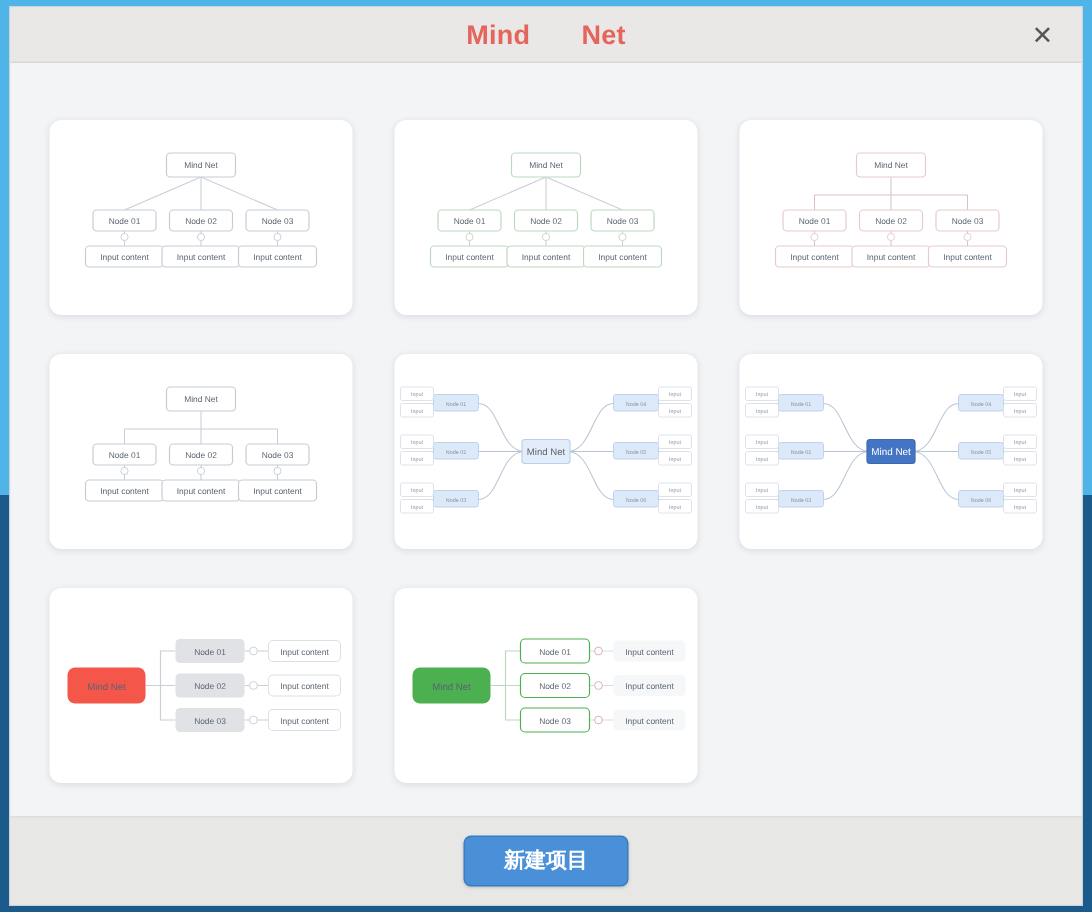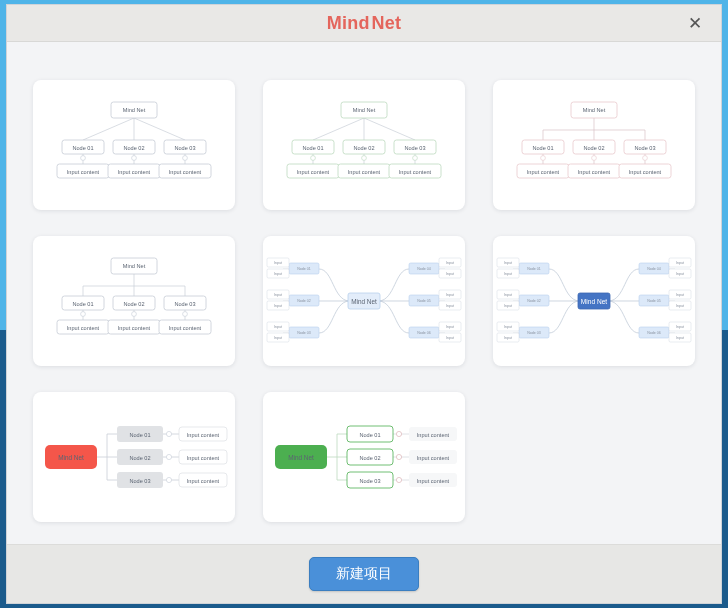--- a/index.html
+++ b/index.html
@@ -26,21 +26,21 @@
     display:flex;flex-direction:column;
   }
   
   #titlebar{
     height:36px;flex:0 0 36px;background:#e9e8e6;
     border-bottom:1px solid #d8d8d6;
     display:flex;align-items:center;justify-content:center;position:relative;
   }
   #logo{
     font-size:18px;font-weight:bold;color:#e4655c;letter-spacing:.2px;
-    display:flex;align-items:center;gap:0px;user-select:none;text-align:right;
+    display:flex;align-items:center;gap:16px;user-select:none;text-align:right;
   }
   #logo .glyph{
     font-size:15px;color:#e4655c;padding:0 1px;font-weight:bold;letter-spacing:-1px;
   }
   #close-btn{
     position:absolute;right:14px;top:50%;transform:translateY(-50%);
     width:24px;height:24px;display:flex;align-items:center;justify-content:center;
     color:#555;font-size:17px;cursor:pointer;line-height:1;
   }
   
@@ -64,20 +64,21 @@
   .ntext-lg{font-family:"Liberation Sans",sans-serif;font-size:6.4px;fill:#5b6472;}
   
   #footer{
     flex:0 0 58px;background:#e7e7e5;border-top:1px solid #dcdcda;
     display:flex;align-items:center;justify-content:center;
   }
   #new-project-btn{
     background:#4a90d9;color:#fff;border:1px solid #3b7ec0;border-radius:5px;
     padding:7px 26px;font-size:14px;cursor:pointer;
     box-shadow:0 1px 2px rgba(0,0,0,.15);
+    font-weight:bold;
   }
 </style>
 </head>
 <body>
 
 <div id="app">
   <div class="bg-blue-left"></div>
   <div class="bg-blue-right"></div>
   <div class="bg-blue-bottom"></div>
 

